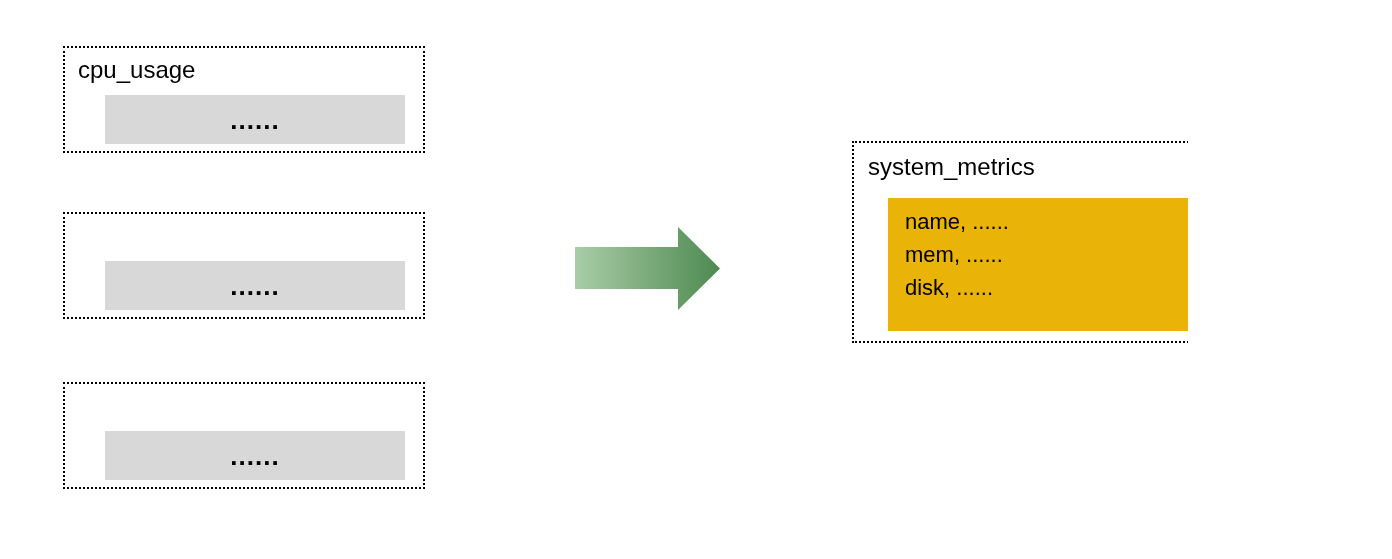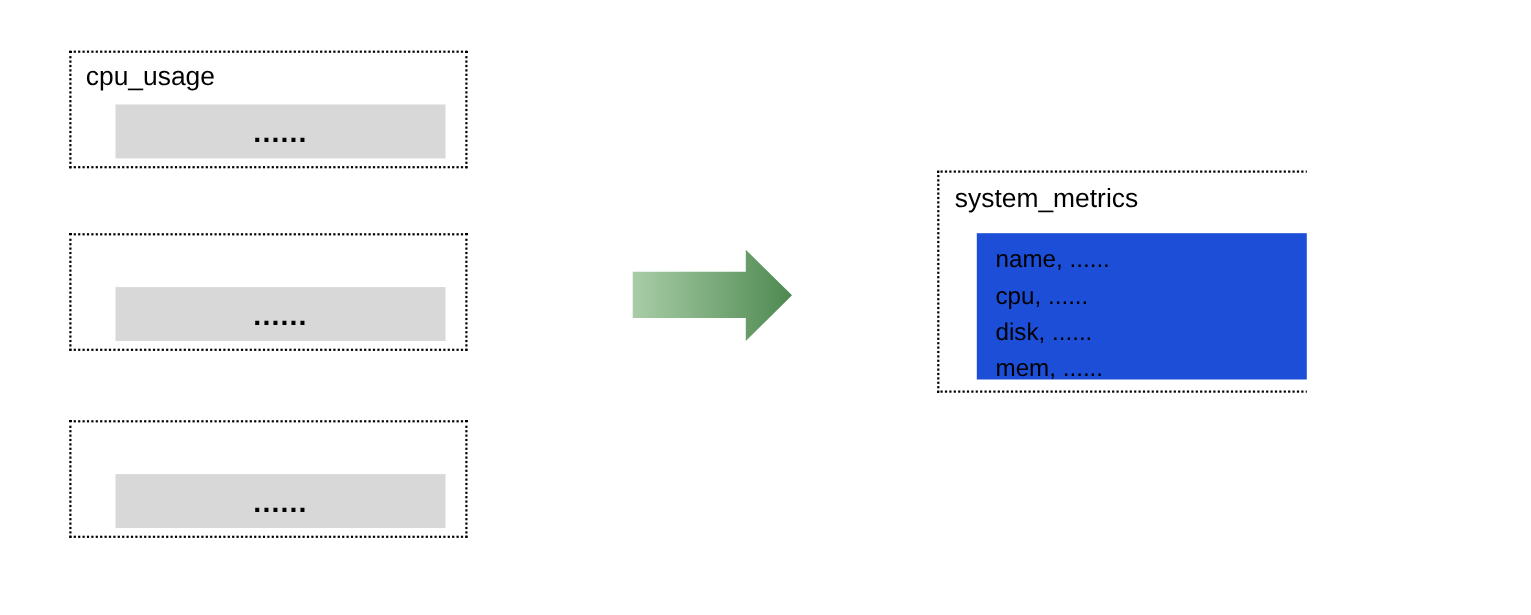--- a/index.html
+++ b/index.html
@@ -50,21 +50,21 @@
   }
   
   .arrow-wrap {
     position: absolute;
     left: 575px; top: 227px;
     width: 146px; height: 83px;
   }
   
   .tgt-box {
     position: absolute;
-    left: 852px; top: 155px;
+    left: 852px; top: 141px;
     width: 496px; height: 202px;
     border: 2px dotted #000000;
     background: #ffffff;
   }
   .tgt-title {
     position: absolute;
     left: 14px; top: 10px;
     font-size: 24px;
     line-height: 28px;
     white-space: nowrap;
@@ -113,21 +113,20 @@
           <stop offset="0" id="arrow-grad-start" stop-color="#a9cda7"></stop>
           <stop offset="1" id="arrow-grad-end" stop-color="#4e8951"></stop>
         </linearGradient>
       </defs>
       <polygon points="0,20 103,20 103,0 145,41.5 103,83 103,62 0,62" fill="url(#arrowGrad)"></polygon>
     </svg>
   </div>
 
   <div class="tgt-box">
     <div class="tgt-title">system_metrics</div>
-    <div class="tgt-body" style="background: #1d4ed8;">
+    <div class="tgt-body" style="background: #eab308;">
       <div class="tgt-row">name, ......</div>
-      <div class="tgt-row">cpu, ......</div>
+      <div class="tgt-row">mem, ......</div>
       <div class="tgt-row">disk, ......</div>
-      <div class="tgt-row">mem, ......</div>
     </div>
   </div>
 
 </div>
 
 </body></html>

